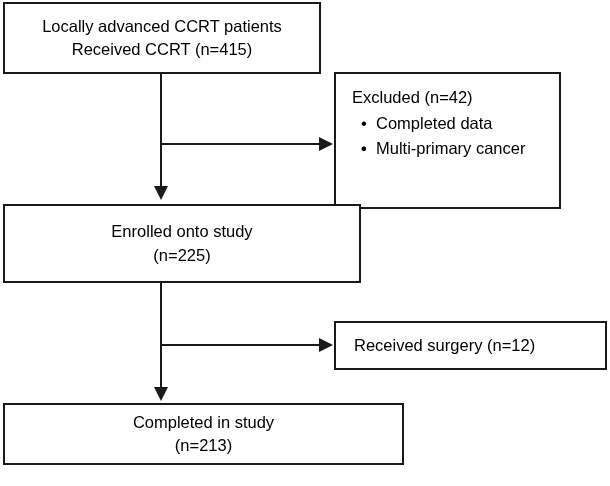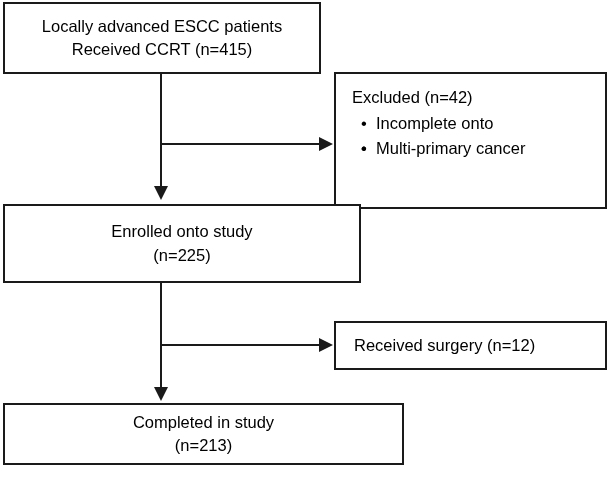--- a/index.html
+++ b/index.html
@@ -31,21 +31,21 @@
     font-size: 16.5px;
     line-height: 1.42;
     text-align: center;
   }
   .box .line {
     display: block;
     white-space: nowrap;
   }
   
   #box-cohort   { left: 3px;   top: 2px;   width: 318px; height: 72px; }
-  #box-excluded { left: 334px; top: 72px;  width: 273px; height: 137px;
+  #box-excluded { left: 334px; top: 72px;  width: 227px; height: 137px;
                   align-items: flex-start; justify-content: flex-start;
                   text-align: left; padding: 12px 0 0 14px; }
   #box-enrolled { left: 3px;   top: 204px; width: 358px; height: 79px; }
   #box-surgery  { left: 334px; top: 321px; width: 273px; height: 49px; }
   #box-completed{ left: 3px;   top: 403px; width: 401px; height: 62px; }
 
   
   #box-excluded .excl-title {
     display: block;
     white-space: nowrap;
@@ -124,30 +124,30 @@
   <div class="hline" id="branch-1"></div>
   <div class="arrow-right" id="arrow-b1"></div>
 
   <div class="vline" id="trunk-2"></div>
   <div class="arrow-down" id="arrow-2"></div>
 
   <div class="hline" id="branch-2"></div>
   <div class="arrow-right" id="arrow-b2"></div>
 
   <div class="box" id="box-cohort">
-    <span class="line">Locally advanced ESCC patients</span>
+    <span class="line">Locally advanced CCRT patients</span>
     <span class="line">Received CCRT (n=415)</span>
   </div>
 
   <div class="box" id="box-excluded">
     <span class="excl-title">Excluded (n=42)</span>
     <ul>
       <li>
         <span class="bullet">•</span>
-        <span>Incomplete onto</span>
+        <span>Completed data</span>
       </li>
       <li>
         <span class="bullet">•</span>
       </li>
       <li>
         <span class="bullet">•</span>
         <span>Multi-primary cancer</span>
       </li>
     </ul>
   </div>

